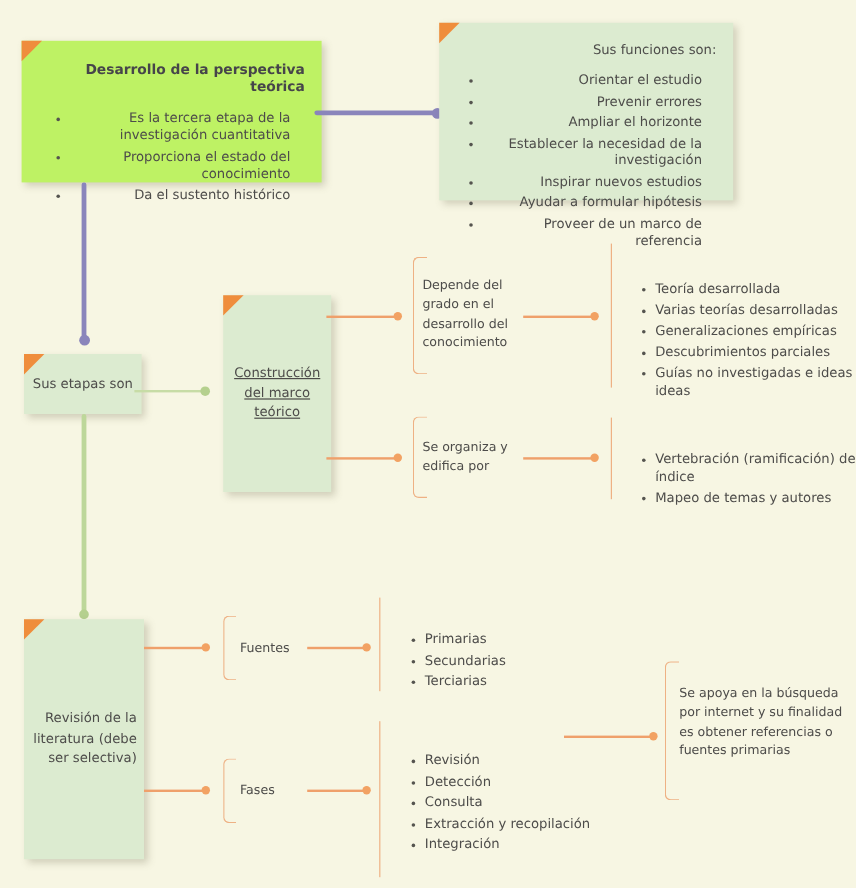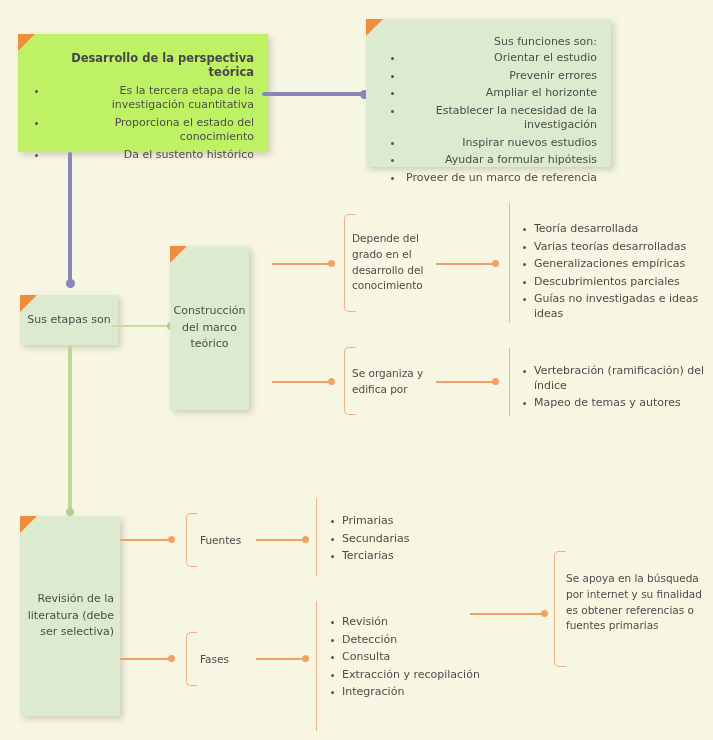--- a/index.html
+++ b/index.html
@@ -44,21 +44,21 @@
     color: #46454a;
     margin: 0 0 4px 0;
     line-height: 1.25;
   }
   .node-body {
     padding: 17px 14px 10px 14px;
     text-align: right;
   }
 
   ul.bul {
-    margin: 0;
+    margin: 12px;
     padding: 0;
     list-style: none;
   }
   ul.bul li {
     position: relative;
     padding-left: 14px;
     margin: 0 0 3px 0;
     font-size: 11px;
     line-height: 1.32;
     color: #4d4c4a;
@@ -182,21 +182,21 @@
   <div class="dot purple" style="left:65.5px; top:279px;"></div>
 
   <div class="node green centered-text" style="left:20px; top:295px; width:98px; height:50px;">
     <span class="fold"></span>
     <span>Sus etapas son</span>
   </div>
 
   <div class="hline green" style="left:112px; top:325px; width:60px;"></div>
   <div class="dot green" style="left:167px; top:322px;"></div>
 
-  <div class="node green centered-text" style="left:170px; top:246px; width:79px; height:164px;">
+  <div class="node green centered-text" style="left:186px; top:246px; width:90px; height:164px;text-decoration:underline;">
     <span class="fold"></span>
     <span>Construcción del marco teórico</span>
   </div>
 
   <div class="hline" style="left:272px; top:263px; width:60px;"></div>
   <div class="dot orange" style="left:328px; top:260px;"></div>
 
   <div class="bracket" style="left:344px; top:214px; width:12px; height:98px;"></div>
   <div class="plain" style="left:352px; top:231px; width:80px;">Depende del grado en el desarrollo del conocimiento</div>
 

